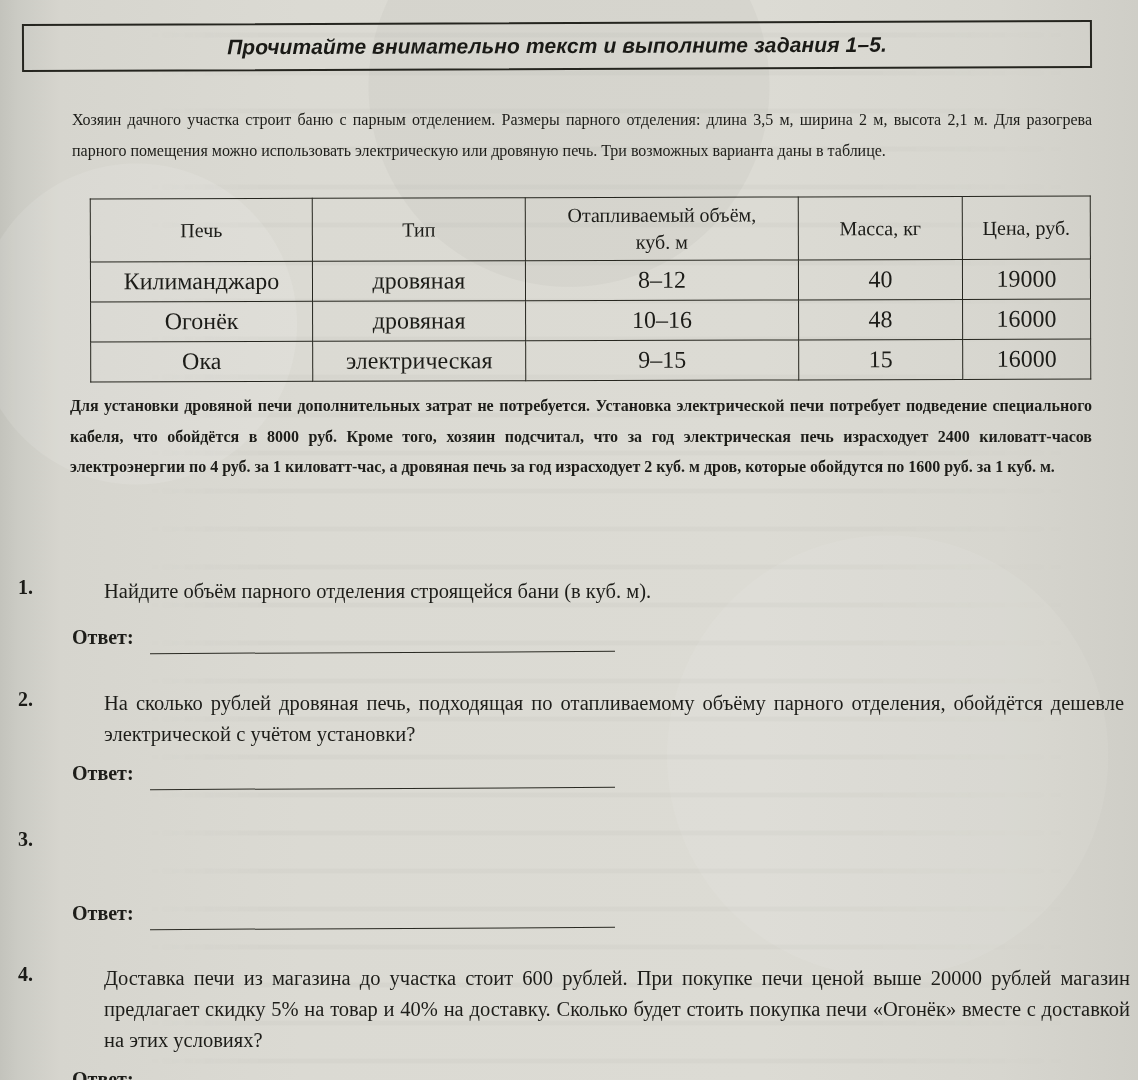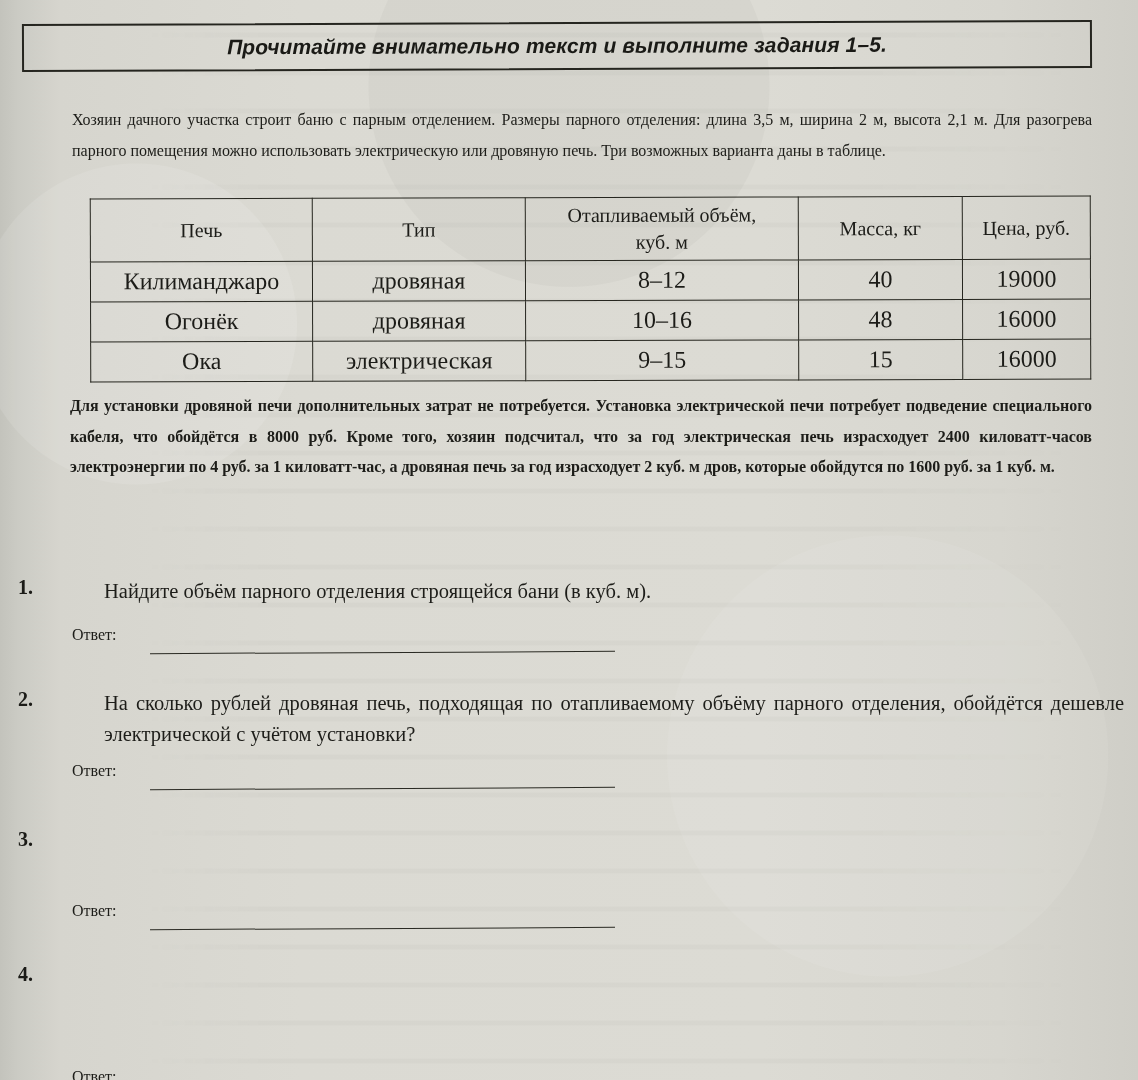--- a/index.html
+++ b/index.html
@@ -156,22 +156,23 @@
     font-size: 20.5px;
     line-height: 31px;
     text-align: justify;
     text-align-last: left;
     color: #1d1d19;
     margin-left: 32px;
   }
   .answer-label {
     position: absolute;
     left: 72px;
-    font-size: 16px;
+    font-size: 20px;
     color: #1d1d19;
+    font-weight: bold;
   }
   .answer-line {
     position: absolute;
     height: 0;
     border-top: 1.7px solid #2a2a23;
   }
 
   
   #q1-num   { top: 576px; }
   #q1-text  { top: 576px; left: 72px; width: 600px; }
@@ -262,15 +263,16 @@
   <div class="qnum" id="q2-num">2.</div>
   <div class="qtext" id="q2-text">На сколько рублей дровяная печь, подходящая по отапливаемому объёму парного отделения, обойдётся дешевле электрической с учётом установки?</div>
   <div class="answer-label" id="q2-ans">Ответ:</div>
   <div class="answer-line" id="q2-line"></div>
 
   <div class="qnum" id="q3-num">3.</div>
   <div class="answer-label" id="q3-ans">Ответ:</div>
   <div class="answer-line" id="q3-line"></div>
 
   <div class="qnum" id="q4-num">4.</div>
+  <div class="qtext" id="q4-text">Доставка печи из магазина до участка стоит 600 рублей. При покупке печи ценой выше 20000 рублей магазин предлагает скидку 5% на товар и 40% на доставку. Сколько будет стоить покупка печи «Огонёк» вместе с доставкой на этих условиях?</div>
   <div class="answer-label" id="q4-ans">Ответ:</div>
 
 </div>
 
 </body></html>

